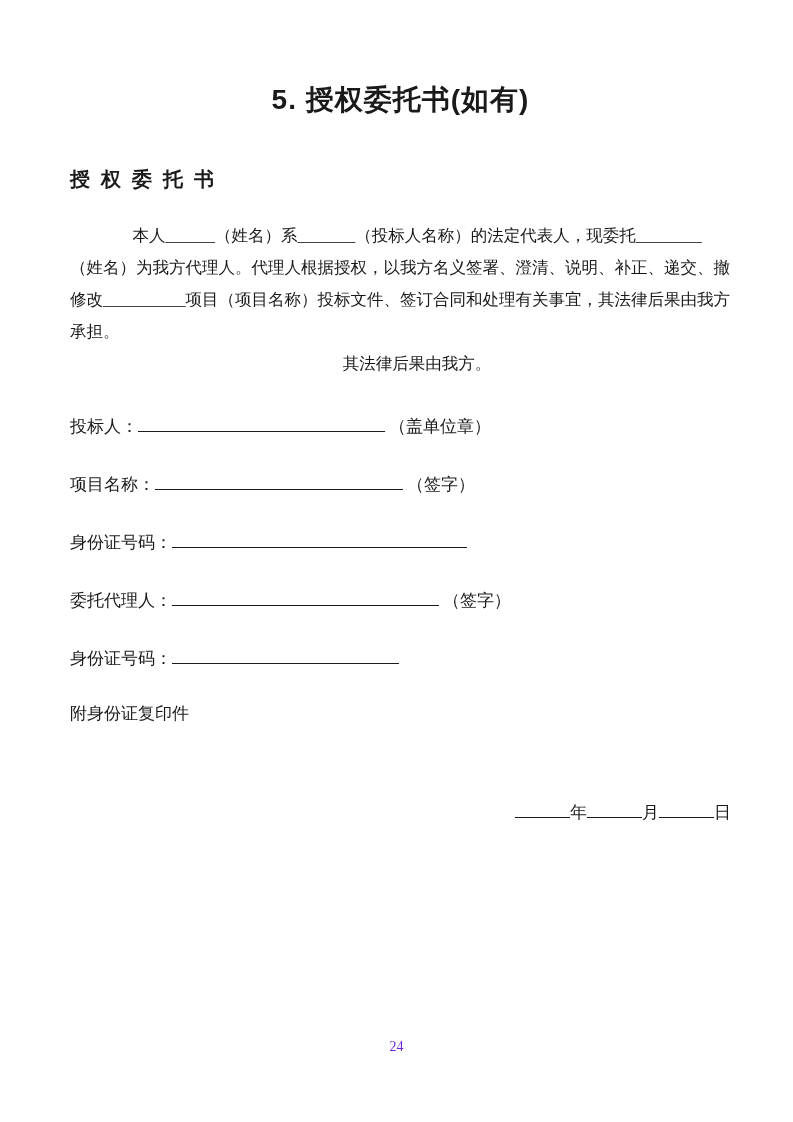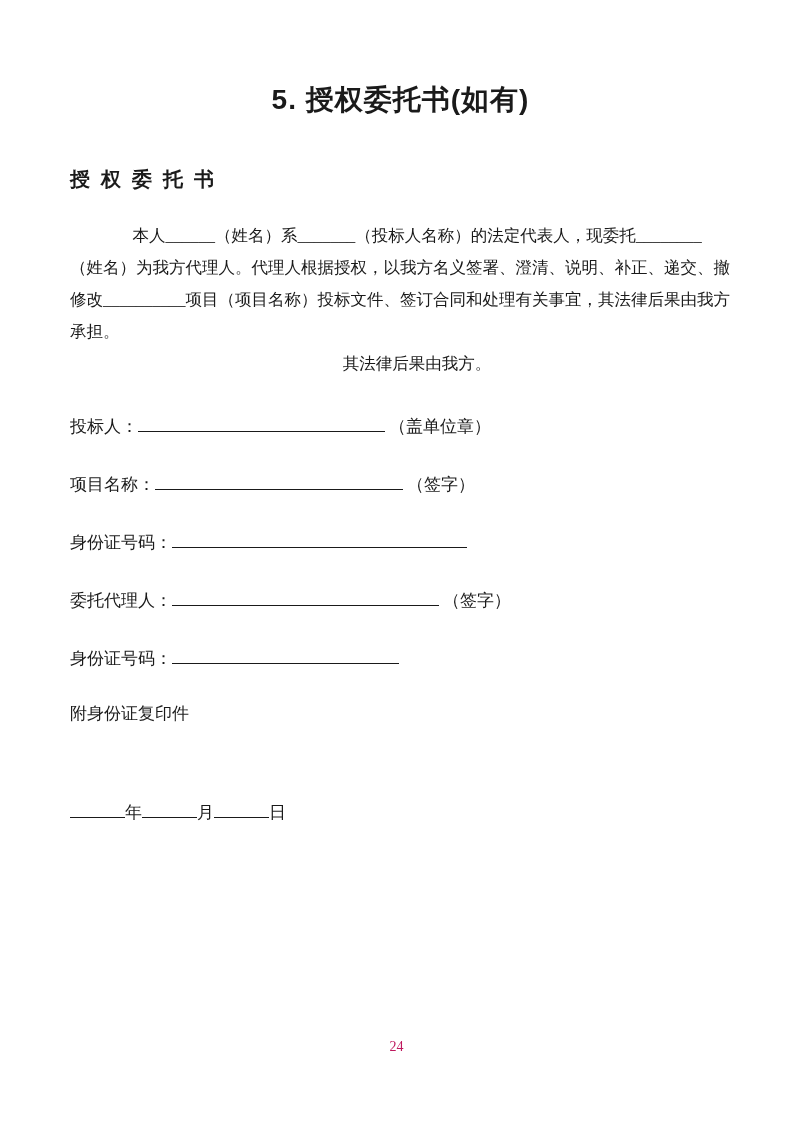--- a/index.html
+++ b/index.html
@@ -58,39 +58,39 @@
   .suffix { margin-left: 4px; }
   .attachment-note {
     margin-top: 32px;
     font-size: 17px;
     line-height: 24px;
   }
   .date-line {
     margin-top: 72px;
     font-size: 17px;
     line-height: 24px;
-    text-align: left;
+    text-align: right;
     white-space: nowrap;
   }
   .date-blank {
     display: inline-block;
     width: 55px;
     height: 20px;
     border-bottom: 1.5px solid #1a1a1a;
     vertical-align: baseline;
   }
   .page-footer {
     position: absolute;
     top: 1038px;
     left: 0;
     width: 793px;
     text-align: center;
     font-size: 14px;
     line-height: 18px;
-    color: #be185d;
+    color: #6d28d9;
   }
 </style>
 </head>
 <body>
 
 <div class="page">
 
   <div class="doc-title">5. 授权委托书(如有)</div>
 
   <div class="doc-subtitle">授 权 委 托 书</div>

